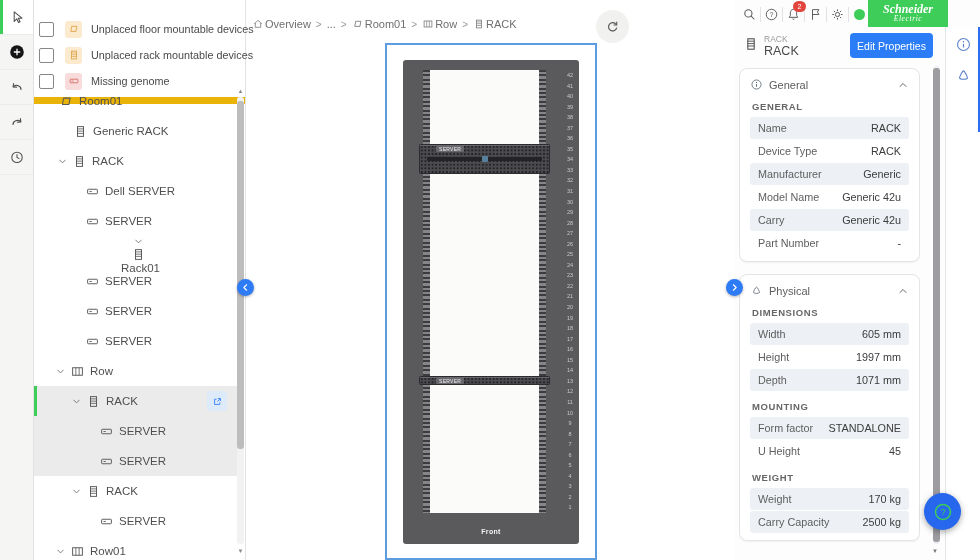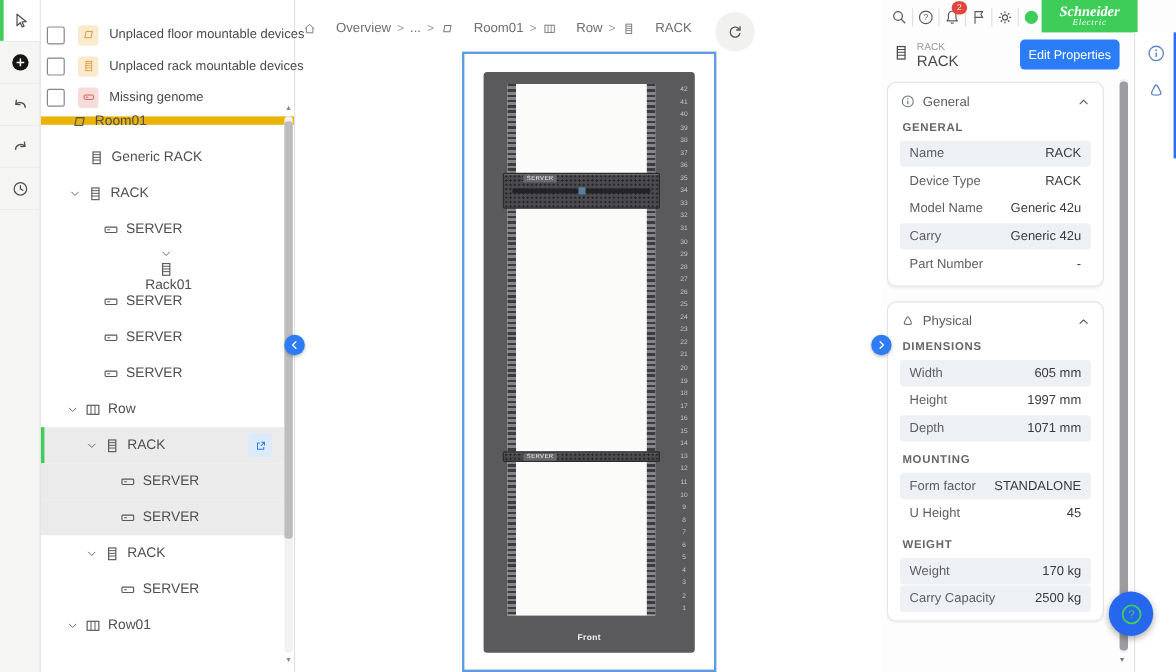--- a/index.html
+++ b/index.html
@@ -26,21 +26,21 @@
   .tlabel{margin-left:1px;white-space:nowrap}
   .ext{position:absolute;right:10px;width:20px;height:20px;background:#ddeafa;border-radius:3px;display:flex;align-items:center;justify-content:center}
   .tree-scroll{position:absolute;right:1px;top:88px;bottom:2px;width:7px;z-index:4}
   .ts-track{position:absolute;left:0;right:0;top:9px;bottom:14px;background:#f2f2f2;border-radius:3px}
   .ts-thumb{position:absolute;left:0;right:0;top:13px;height:348px;background:#bdbdbd;border-radius:3px}
   .ts-up,.ts-down{position:absolute;left:0;width:7px;text-align:center;font-size:6px;color:#8a8a8a;line-height:7px}
   .ts-up{top:0}.ts-down{bottom:3px}
   
   .canvas{position:absolute;left:245px;top:0;width:489px;height:560px;background:#fff}
   .breadcrumb{position:absolute;left:7px;top:18px;display:flex;align-items:center;gap:5px;font-size:11px;color:#6f6f6f;white-space:nowrap}
-  .bc-item{display:flex;align-items:flex-start;gap:16px}
+  .bc-item{display:flex;align-items:flex-start;gap:1px}
   .bc-sep{color:#9a9a9a;font-size:10px}
   .rotate{position:absolute;left:351px;top:10px;width:33px;height:33px;border-radius:50%;background:#f1f1ef;display:flex;align-items:center;justify-content:center}
   .sel-rect{position:absolute;left:140px;top:43px;width:212px;height:517px;border:2px solid #5e9ce0;background:#fff;box-sizing:border-box}
   .rack-frame{position:absolute;left:16px;top:15px;width:176px;height:484px;background:#5a5a5c;border-radius:3px}
   .rack-inner{position:absolute;left:20px;top:10px;width:123px;height:443px;background:#fbfbfa}
   .rail{position:absolute;top:0;bottom:0;width:7px;background:repeating-linear-gradient(180deg,#3c3c40 0px,#3c3c40 2px,#85858a 2px,#85858a 4.4px)}
   .rail.l{left:0}.rail.r{right:0}
   .unums{position:absolute;top:10px;right:3px;width:12px;height:443px}
   .unum{height:10.547px;font-size:5.5px;line-height:10.5px;color:#c9c9c9;text-align:center}
   .devs{position:absolute;left:16px;top:10px;width:131px;height:443px}
@@ -197,20 +197,29 @@
           </span>
           <span class="tlabel">RACK</span>
         </div>
         <div class="tree-row" style="padding-left: 52px;">
           <span class="ticon">
             <svg viewBox="0 0 20 20" width="15" height="15">
               <rect x="3.5" y="7" width="13" height="6" rx="1" fill="none" stroke="#5a5a5a" stroke-width="1.3"></rect>
               <path d="M6 10 H9" stroke="#5a5a5a" stroke-width="1.2"></path>
             </svg>
           </span>
+          <span class="tlabel">Dell SERVER</span>
+        </div>
+        <div class="tree-row" style="padding-left: 52px;">
+          <span class="ticon">
+            <svg viewBox="0 0 20 20" width="15" height="15">
+              <rect x="3.5" y="7" width="13" height="6" rx="1" fill="none" stroke="#5a5a5a" stroke-width="1.3"></rect>
+              <path d="M6 10 H9" stroke="#5a5a5a" stroke-width="1.2"></path>
+            </svg>
+          </span>
           <span class="tlabel">SERVER</span>
         </div>
         <div class="tree-row" style="padding-left: 10px; flex-direction: column;">
           <span class="tchev">
             <svg viewBox="0 0 20 20" width="11" height="11">
               <path d="M5 7.5 L10 12.5 L15 7.5" fill="none" stroke="#666" stroke-width="1.5" stroke-linecap="round" stroke-linejoin="round"></path>
             </svg>
           </span>
           <span class="ticon">
             <svg viewBox="0 0 20 20" width="15" height="15">
@@ -554,20 +563,24 @@
           </div>
           <div class="gheading">GENERAL</div>
           <div class="prow shaded">
             <span class="plabel">Name</span>
             <span class="pvalue">RACK</span>
           </div>
           <div class="prow">
             <span class="plabel">Device Type</span>
             <span class="pvalue">RACK</span>
           </div>
+          <div class="prow shaded">
+            <span class="plabel">Manufacturer</span>
+            <span class="pvalue">Generic</span>
+          </div>
           <div class="prow">
             <span class="plabel">Model Name</span>
             <span class="pvalue">Generic 42u</span>
           </div>
           <div class="prow shaded">
             <span class="plabel">Carry</span>
             <span class="pvalue">Generic 42u</span>
           </div>
           <div class="prow">
             <span class="plabel">Part Number</span>

